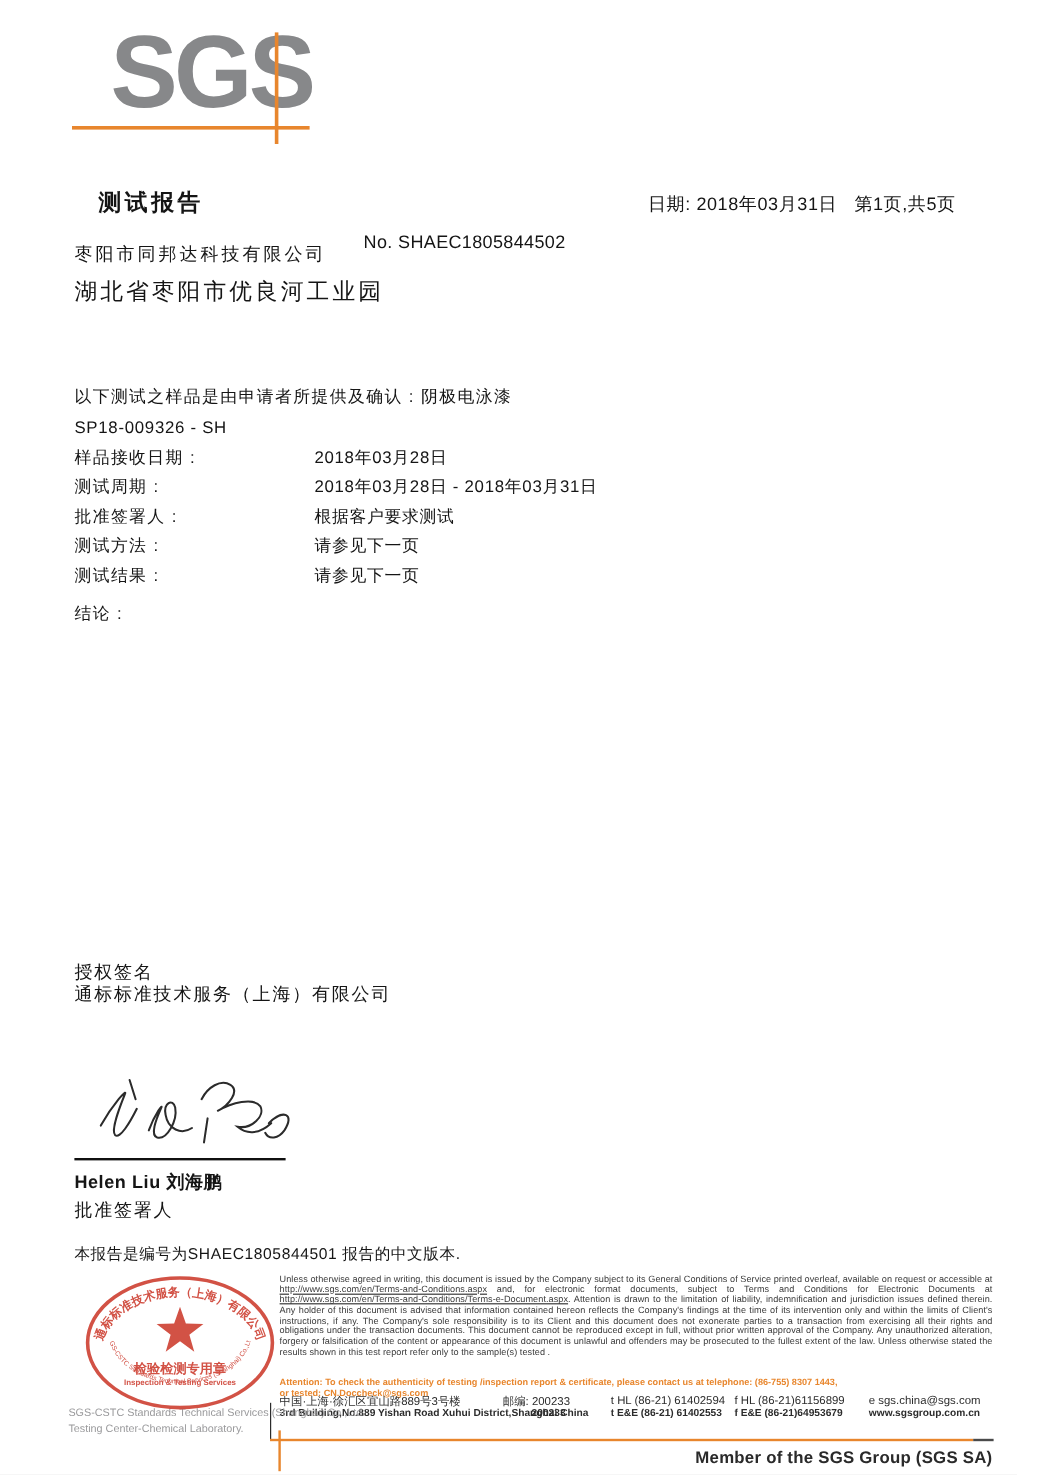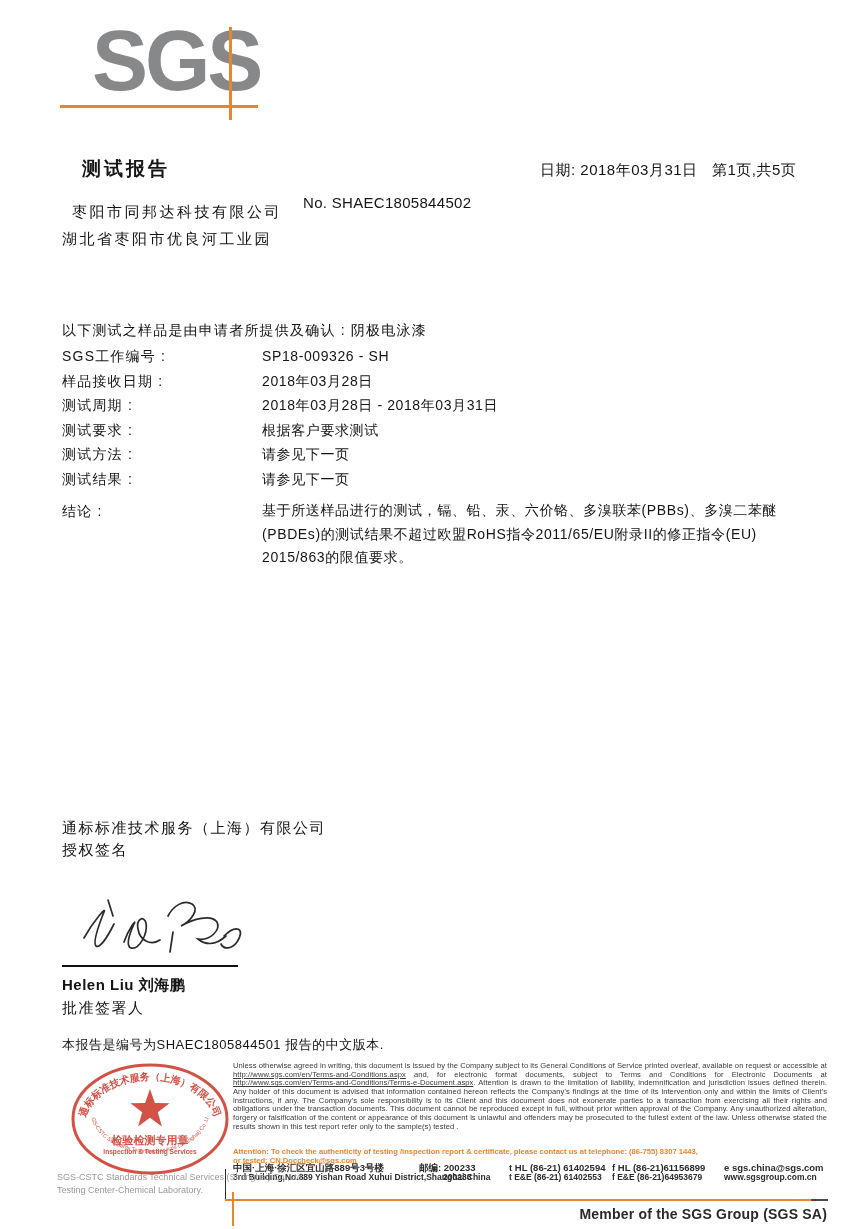--- a/index.html
+++ b/index.html
@@ -19,56 +19,56 @@
   .logo-hline { position:absolute; left:60px; top:105px; width:198px; height:2.5px; background:#e8862d; }
   .logo-vline { position:absolute; left:229px; top:27px; width:2.5px; height:93px; background:#e8862d; }
 
   
   .doc-title { position:absolute; left:62px; top:156px; font-size:19px; font-weight:700; letter-spacing:3px;margin-left:20px; }
   .report-no { position:absolute; left:303px; top:161px; font-size:15px; letter-spacing:0.3px;margin-top:33px; }
   .date-lbl  { position:absolute; left:540px; top:161px; font-size:15px; letter-spacing:0.5px; }
   .page-lbl  { position:absolute; left:712px; top:161px; font-size:15px; letter-spacing:0.5px; }
 
   
-  .apl-name { position:absolute; left:72px; top:203px; font-size:15px; letter-spacing:2.5px; }
-  .apl-addr { position:absolute; left:62px; top:230px; font-size:15px; letter-spacing:2.5px; }
+  .apl-name { position:absolute; left:62px; top:203px; font-size:15px; letter-spacing:2.5px; }
+  .apl-addr { position:absolute; left:62px; top:230px; font-size:19px; letter-spacing:2.5px; }
 
   
   .intro { position:absolute; left:62px; top:322px; font-size:14px; letter-spacing:1.2px; }
   .fields { position:absolute; left:62px; top:344px; width:758px; font-size:14px; }
   .frow { display:flex; align-items:flex-start; }
   .frow .lbl { flex:0 0 200px; width:200px; letter-spacing:1.2px; line-height:24.5px; }
   .frow .val { flex:1; letter-spacing:0.6px; line-height:24.5px; }
   .frow.conclusion { margin-top:8px; }
   .frow.conclusion .val { max-width:557px; line-height:23.5px; }
 
   
   .sig-co   { position:absolute; left:62px; top:819px;  font-size:15px; letter-spacing:1.5px; }
-  .sig-auth { position:absolute; left:62px; top:841px;  font-size:15px; letter-spacing:1.5px; }
+  .sig-auth { position:absolute; left:62px; top:801px;  font-size:15px; letter-spacing:1.5px; }
   .sig-img  { position:absolute; left:74px; top:886px; }
   .sig-line { position:absolute; left:62px; top:965px; width:176px; height:2.2px; background:#101010; }
   .sig-name { position:absolute; left:62px; top:976px;  font-size:15px; letter-spacing:0.5px;font-weight:bold; }
   .sig-role { position:absolute; left:62px; top:999px;  font-size:15px; letter-spacing:1.5px; }
 
   .cn-note { position:absolute; left:62px; top:1036px; font-size:13px; letter-spacing:0.5px; }
 
   
   .legal {
     position:absolute; left:233px; top:1062px; width:594px;
     font-size:7.6px; line-height:8.65px; font-weight:400; color:#3a3a3a;
     text-align:justify; letter-spacing:0.05px;
   }
   .legal .u { text-decoration:underline; }
   .attn {
     position:absolute; left:233px; top:1148px; width:594px;
     font-size:7.6px; line-height:8.65px; font-weight:700; color:#e8862d;
   }
   .addr-row { position:absolute; left:233px; width:600px; height:14px; white-space:nowrap; }
   .addr-row.r1 { top:1172px; font-size:8.5px; font-weight:600; color:#2c2c2c; }
-  .addr-row.r2 { top:1162px; font-size:9.5px; font-weight:700; color:#2c2c2c; }
+  .addr-row.r2 { top:1162px; font-size:9.5px; font-weight:400; color:#2c2c2c; }
   .ar { position:absolute; top:0; }
   .c1 { left:0; } .c2r1 { left:210px; } .c2r2 { left:186px; }
   .c3 { left:276px; } .c4 { left:379px; } .c5 { left:491px; }
 
   .div-vblack  { position:absolute; left:225px; top:1169px; width:1.4px; height:31px; background:#2b2b2b; }
   .foot-hline  { position:absolute; left:225px; top:1199px; width:586px; height:2px; background:#e8862d; }
   .foot-hdark  { position:absolute; left:811px; top:1199px; width:17px; height:2px; background:#4a4a4a; }
   .foot-vorg   { position:absolute; left:232px; top:1192px; width:1.6px; height:34px; background:#e8862d; }
 
   .member { position:absolute; left:500px; top:1206px; width:327px; text-align:right;
@@ -92,46 +92,44 @@
   <div class="report-no">No. SHAEC1805844502</div>
   <div class="date-lbl">日期: 2018年03月31日</div>
   <div class="page-lbl">第1页,共5页</div>
 
   <div class="apl-name">枣阳市同邦达科技有限公司</div>
   <div class="apl-addr">湖北省枣阳市优良河工业园</div>
 
   <div class="intro">以下测试之样品是由申请者所提供及确认 : 阴极电泳漆</div>
   <div class="fields">
     <div class="frow">
-      <div class="lbl">SGS工作编号 :</div>
       <div class="val">SP18-009326 - SH</div>
     </div>
     <div class="frow">
       <div class="lbl">样品接收日期 :</div>
       <div class="val">2018年03月28日</div>
     </div>
     <div class="frow">
       <div class="lbl">测试周期 :</div>
       <div class="val">2018年03月28日 - 2018年03月31日</div>
     </div>
     <div class="frow">
-      <div class="lbl">测试要求 :</div>
+      <div class="lbl">批准签署人 :</div>
       <div class="val">根据客户要求测试</div>
     </div>
     <div class="frow">
       <div class="lbl">测试方法 :</div>
       <div class="val">请参见下一页</div>
     </div>
     <div class="frow">
       <div class="lbl">测试结果 :</div>
       <div class="val">请参见下一页</div>
     </div>
     <div class="frow conclusion">
       <div class="lbl">结论 :</div>
-      <div class="val">基于所送样品进行的测试，镉、铅、汞、六价铬、多溴联苯(PBBs)、多溴二苯醚(PBDEs)的测试结果不超过欧盟RoHS指令2011/65/EU附录II的修正指令(EU) 2015/863的限值要求。</div>
     </div>
   </div>
 
   <div class="sig-co">通标标准技术服务（上海）有限公司</div>
   <div class="sig-auth">授权签名</div>
   <div class="sig-img">
     <svg width="186" height="82" viewBox="0 0 186 82" fill="none">
       <g stroke="#2b2b2b" stroke-width="1.7" stroke-linecap="round" fill="none">
         <path d="M10,52 C20,34 33,20 30,26 C26,36 18,56 22,60 C26,63 34,50 40,38 M34,14 L39,30"></path>
         <path d="M50,56 C55,42 63,32 60,38 C56,47 51,60 57,62 C65,64 74,48 72,37 C70,29 62,33 64,43 C66,55 77,60 86,54"></path>

